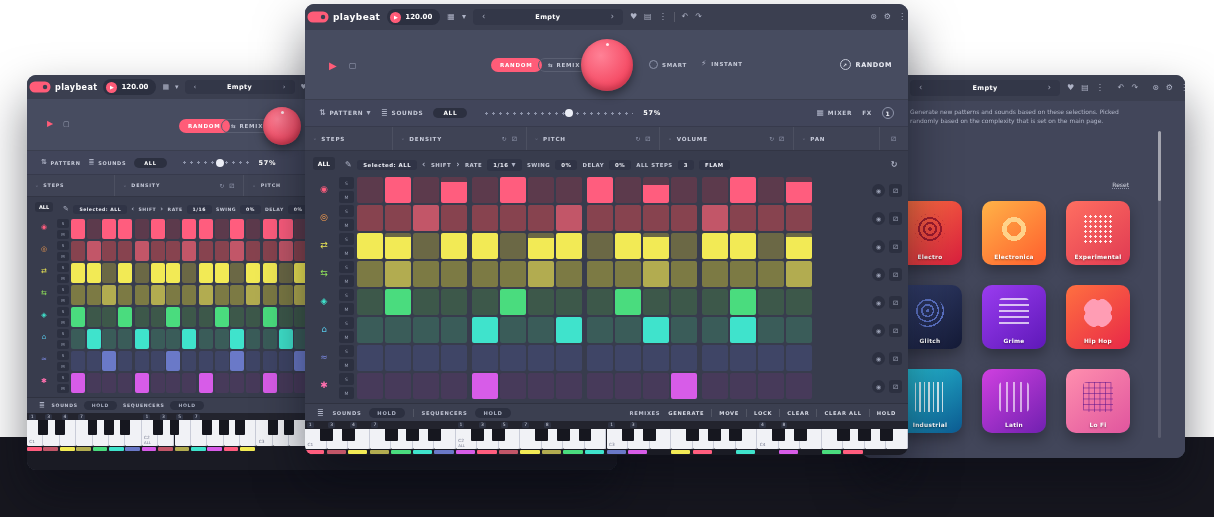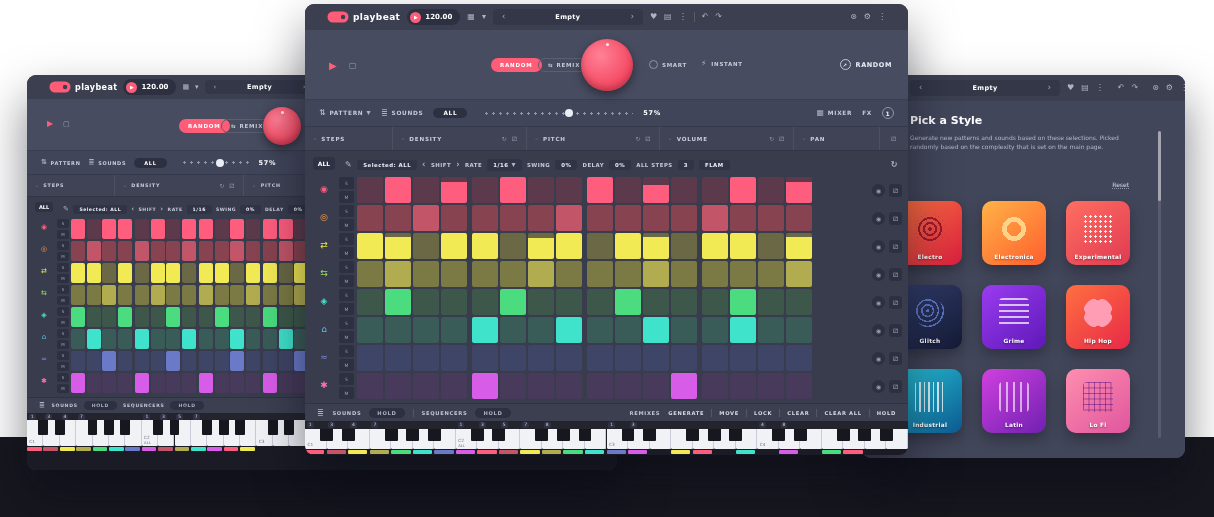--- a/index.html
+++ b/index.html
@@ -8,21 +8,21 @@
   .floor{position:absolute;left:0;top:437px;width:100%;height:80px;background:#17171f;}
 
   
   .pbwin{position:absolute;background:#454a5e;border-radius:9px;overflow:hidden;
     box-shadow:0 24px 48px rgba(8,10,20,.5);color:#dfe2ee;display:flex;flex-direction:column;}
   .mainwin{left:305px;top:4px;width:603px;height:451px;z-index:3;}
   .mini{left:27px;top:75px;width:590px;height:395px;z-index:1;}
   .stylewin{left:862px;top:75px;width:323px;height:383px;z-index:1;}
 
   
-  .titlebar{flex:0 0 26px;background:#3b3f50;display:flex;align-items:center;padding:0 22px;gap:7px;font-size:7px;}
+  .titlebar{flex:0 0 26px;background:#3b3f50;display:flex;align-items:center;padding:0 2px;gap:7px;font-size:7px;}
   .mini .titlebar{flex-basis:24px;font-size:6px;gap:6px;}
   .logo{display:flex;align-items:center;gap:4px;}
   .logomark{width:22px;height:12px;}
   .logo b{color:#fff;font-size:9px;font-weight:600;letter-spacing:.4px;}
   .mini .logo b{font-size:8px;}
   .bpm-pill{background:#2c3040;border-radius:9px;height:16px;display:flex;align-items:center;gap:4px;padding:0 8px 0 3px;}
   .playdot{width:11px;height:11px;border-radius:50%;background:#ff5c78;color:#fff;font-size:5px;font-style:normal;
     display:flex;align-items:center;justify-content:center;}
   .bpmtxt{color:#fff;font-weight:700;font-size:7px;}
   .tb-icon{color:#aeb3c6;font-size:8px;font-style:normal;line-height:1;}
@@ -788,21 +788,20 @@
       <span class="tb-icon">⋮</span>
       <span class="tb-div"></span>
       <span class="tb-icon">↶</span>
       <span class="tb-icon">↷</span>
       <span class="spacer"></span>
       <span class="tb-icon">⊛</span>
       <span class="tb-icon">⚙</span>
       <span class="tb-icon">⋮</span>
     </header>
     <div class="style-body">
-      <h2 class="style-title">Pick a Style</h2>
       <p class="style-desc">Generate new patterns and sounds based on these selections. Picked randomly based on the complexity that is set on the main page.</p>
       <span class="reset-link">Reset</span>
       <div class="tiles" id="style-tiles">
           <div class="tile" style="background: linear-gradient(140deg, rgb(255, 116, 64), rgb(216, 30, 62));">
             <div class="ticon p-rings"></div>
             <div class="tlabel">Electro</div>
           </div>
           <div class="tile" style="background: linear-gradient(140deg, rgb(255, 179, 71), rgb(255, 94, 46));">
             <div class="ticon p-donut"></div>
             <div class="tlabel">Electronica</div>

